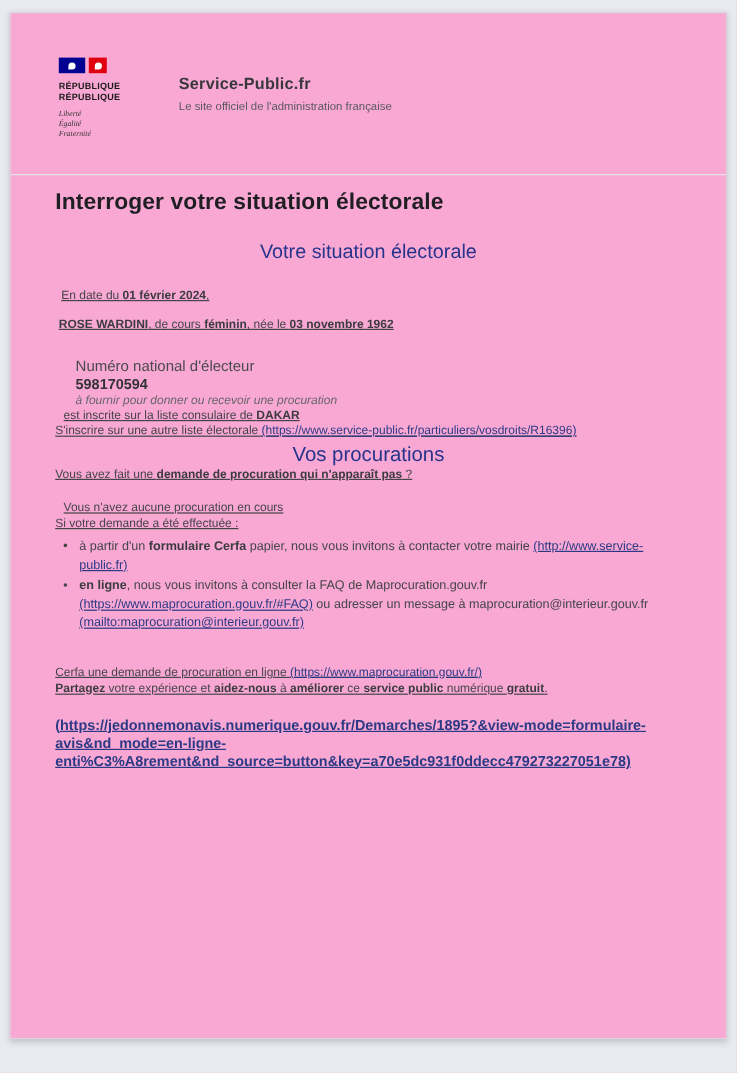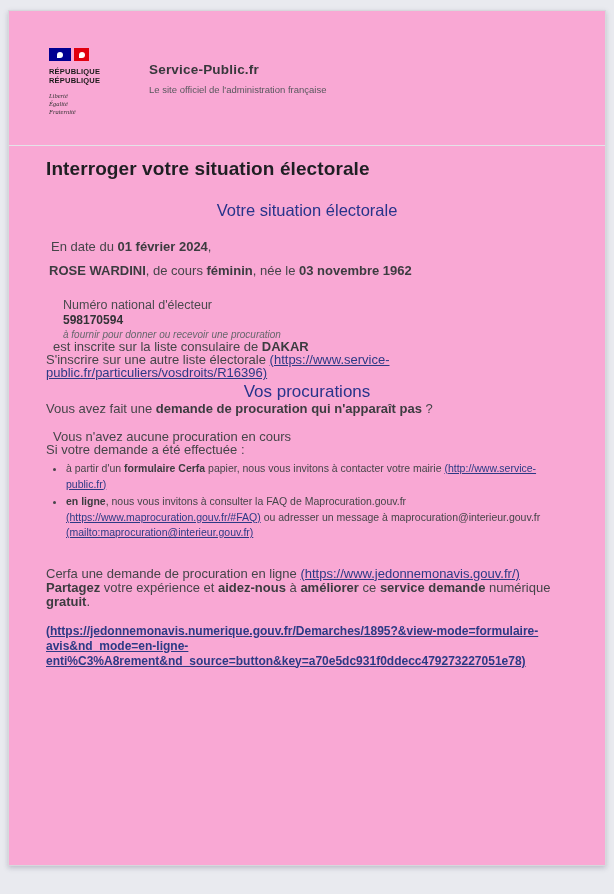--- a/index.html
+++ b/index.html
@@ -37,21 +37,21 @@
   .motto { font-family:"Liberation Serif", serif; font-style:italic; font-size:6.5px; color:#333; line-height:8px; margin-top:7px; }
   .site { margin-left:28px; padding-top:14px; }
   .site-name { font-size:13.5px; font-weight:bold; color:#38383c; letter-spacing:.2px; }
   .site-tagline { font-size:9.5px; color:#58585e; margin-top:7px; }
   
   .content { padding:0 37px; color:#454549; }
   h1.page-title { font-size:19px; font-weight:bold; color:#1f1f23; margin-top:11px; line-height:23px; letter-spacing:.1px; }
   h2.section-heading { font-weight:normal; color:#27348b; text-align:center; }
   h2.h2a { font-size:16.5px; margin-top:20px; line-height:20px; }
   h2.h2b { font-size:17px;   margin-top:3px;  line-height:20px; }
-  .line { font-size:13px; line-height:13px; }
+  .line { font-size:10px; line-height:13px;text-decoration:underline; }
   .line b, .bullets b { color:#3c3c40; }
   .date-line   { margin:20px 0 0 5px; }
   .person-line { margin:11px 0 0 3px; }
   .elector { margin:21px 0 0 17px; }
   .elector-label { font-size:12.5px; color:#4a4a4e; line-height:14px; }
   .elector-number { font-size:12px; font-weight:bold; color:#333337; line-height:13px; margin-top:2px; }
   .elector-note { font-size:10px; font-style:italic; color:#66666c; line-height:11px; margin-top:2px; }
   .registered-line { margin:0 0 0 7px; }
   .download-line { margin-top:1px; }
   .register-line { margin-top:0; }
@@ -126,20 +126,20 @@
 
     <p class="line no-procuration-line">Vous n'avez aucune procuration en cours</p>
 
     <p class="line">Si votre demande a été effectuée :</p>
 
     <ul class="bullets">
       <li><span>à partir d'un </span><b>formulaire Cerfa</b><span> papier, nous vous invitons à contacter votre mairie </span><span class="link">(http://www.service-public.fr)</span></li>
       <li><b>en ligne</b><span>, nous vous invitons à consulter la FAQ de Maprocuration.gouv.fr </span><span class="link">(https://www.maprocuration.gouv.fr/#FAQ)</span><span> ou adresser un message à maprocuration@interieur.gouv.fr </span><span class="link">(mailto:maprocuration@interieur.gouv.fr)</span></li>
     </ul>
 
-    <p class="line online-line"><span>Cerfa une demande de procuration en ligne </span><span class="link">(https://www.jedonnemonavis.gouv.fr/)</span></p>
+    <p class="line online-line"><span>Cerfa une demande de procuration en ligne </span><span class="link">(https://www.maprocuration.gouv.fr/)</span></p>
 
-    <p class="line share-line"><b>Partagez</b><span> votre expérience et </span><b>aidez-nous</b><span> à </span><b>améliorer</b><span> ce </span><b>service demande</b><span> numérique </span><b>gratuit</b><span>.</span></p>
+    <p class="line share-line"><b>Partagez</b><span> votre expérience et </span><b>aidez-nous</b><span> à </span><b>améliorer</b><span> ce </span><b>service public</b><span> numérique </span><b>gratuit</b><span>.</span></p>
 
     <p class="feedback-line">(https://jedonnemonavis.numerique.gouv.fr/Demarches/1895?&amp;view-mode=formulaire-avis&amp;nd_mode=en-ligne-enti%C3%A8rement&amp;nd_source=button&amp;key=a70e5dc931f0ddecc479273227051e78)</p>
 
   </main>
 </div>
 
 </body></html>

